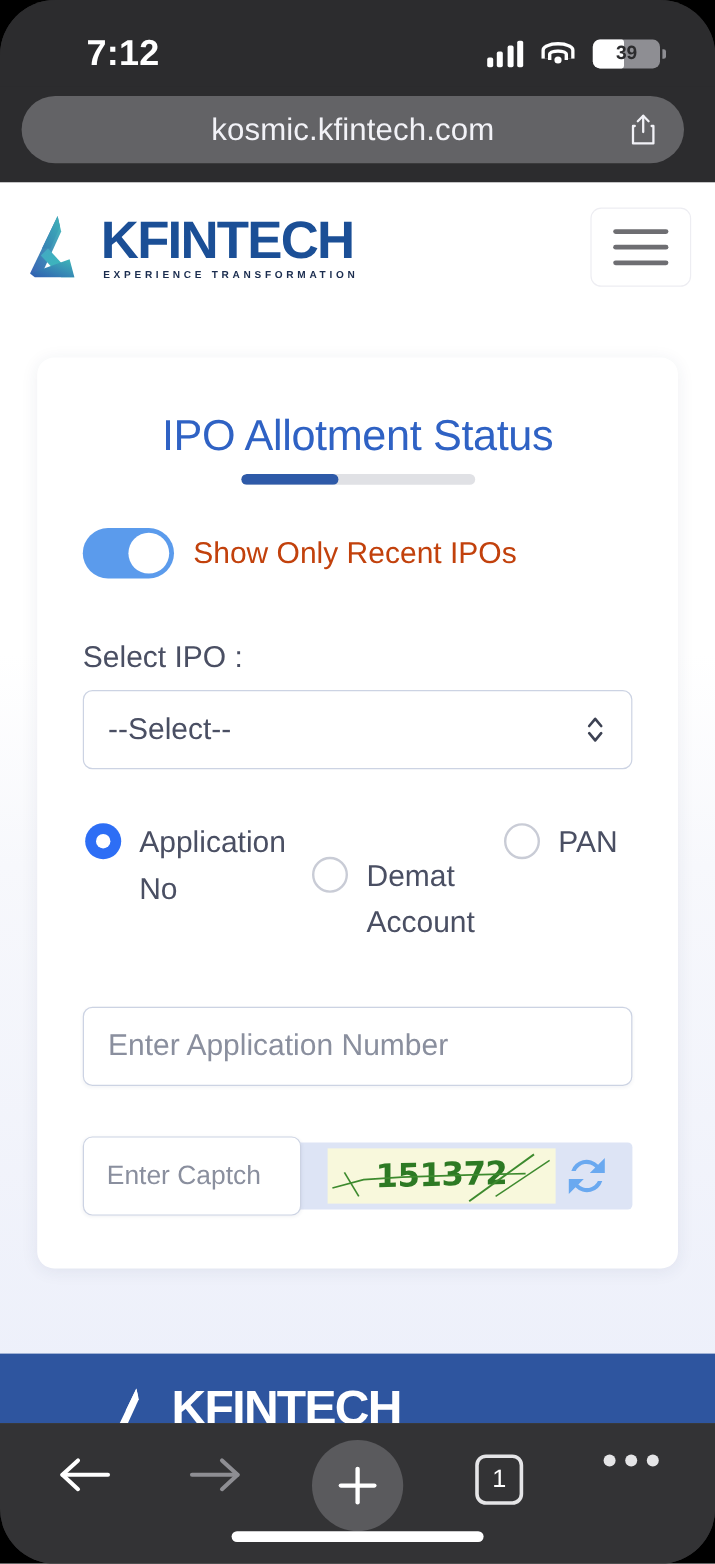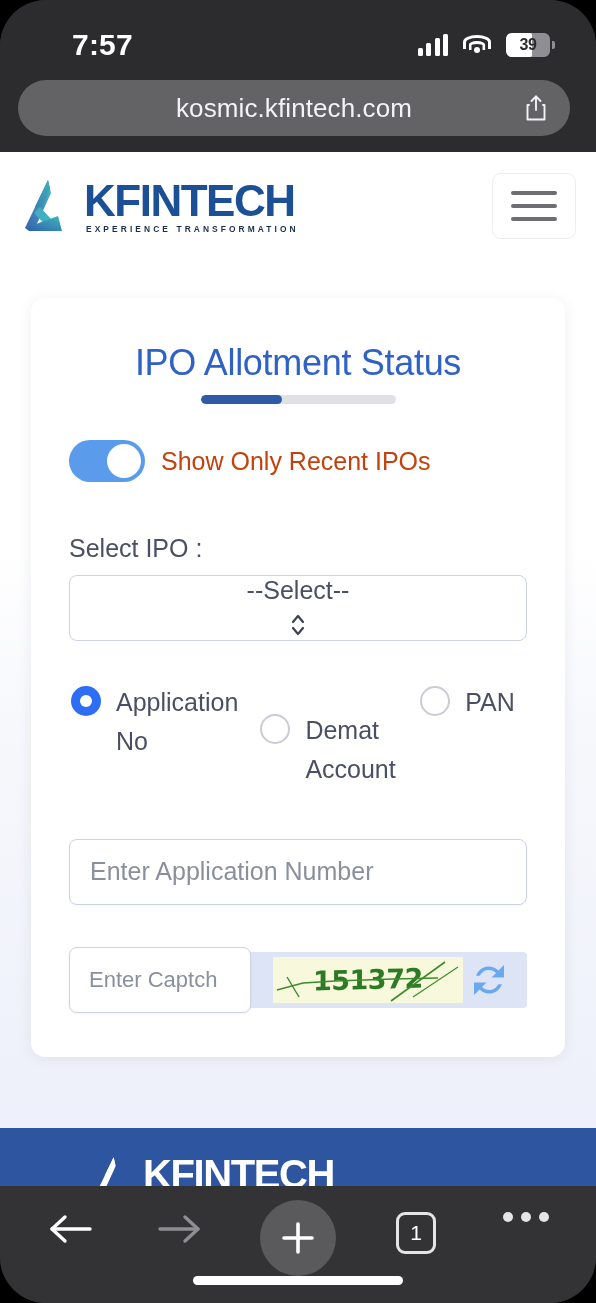--- a/index.html
+++ b/index.html
@@ -31,21 +31,21 @@
   .bars i:nth-child(2){height:13px;}
   .bars i:nth-child(3){height:18px;}
   .bars i:nth-child(4){height:22px;}
   .wifi { position:relative; width:28px; height:21px; }
   .wifi span { position:absolute; left:50%; transform:translateX(-50%);
     border:3px solid #fff; border-bottom:none; border-radius:50% 50% 0 0; }
   .wifi span:nth-child(1){ width:28px; height:14px; top:0; }
   .wifi span:nth-child(2){ width:17px; height:9px; top:6px; }
   .wifi span:nth-child(3){ width:6px; height:6px; top:12px; border-radius:50%;
      border:none; background:#fff; }
-  .battery { position:relative; width:44px; height:24px;
+  .battery { position:relative; width:56px; height:24px;
     border-radius:6px; background:#8e8e93; display:flex; align-items:center; }
   .battery::after { content:""; position:absolute; right:-5px; top:8px;
     width:3px; height:8px; background:#8e8e93; border-radius:0 2px 2px 0; }
   .battery .fill { position:absolute; left:0; top:0; bottom:0; width:26px;
     background:#fff; border-radius:6px 2px 2px 6px; }
   .battery .lvl { position:relative; z-index:2; width:100%; text-align:center;
     font-size:16px; font-weight:700; color:#2c2c2e; letter-spacing:-.3px; }
 
   
   #urlbar-wrap { position:absolute; top:80px; left:18px; right:26px; height:56px; }
@@ -100,21 +100,21 @@
   #toggle { width:76px; height:42px; border-radius:21px; background:#5b9bec;
     position:relative; flex:0 0 76px; }
   #toggle .knob { position:absolute; top:4px; right:4px; width:34px; height:34px;
     border-radius:50%; background:#fff; }
   #toggle-label { font-size:25px; color:#c2410c; }
 
   #select-label { margin:52px 0 0 18px; font-size:25px; color:#4a4f63; }
   #select-box {
     margin:12px 18px 0 18px; height:66px; border:1.6px solid #ccd3e3;
     border-radius:8px; background:#fff; display:flex; align-items:center;
-    justify-content:space-between; padding:0 20px;flex-direction:column;
+    justify-content:space-between; padding:0 20px;
   }
   #select-value { font-size:25px; color:#4a4f63; }
   #select-caret { width:20px; height:30px; color:#3d4253; }
 
   #radio-row { display:flex; margin:42px 12px 0 12px; }
   .radio-item { display:flex; align-items:flex-start; gap:15px; }
   .radio-item:nth-child(1){ width:42%; padding-left:8px; }
   .radio-item:nth-child(2){ width:34%;margin-top:28px; }
   .radio-item:nth-child(3){ width:24%; }
   .radio {
@@ -193,21 +193,21 @@
   .spacer { flex:1; }
   #home-indicator { position:absolute; bottom:18px; left:50%; transform:translateX(-50%);
     width:210px; height:9px; border-radius:5px; background:#fff; }
 </style>
 </head>
 <body>
 
 <div id="phone">
 
   <div id="statusbar">
-    <div id="clock">7:57</div>
+    <div id="clock">7:12</div>
     <div id="status-right">
       <div class="bars">
           <i></i>
           <i></i>
           <i></i>
           <i></i>
         </div>
       <div class="wifi">
           <span></span>
           <span></span>

